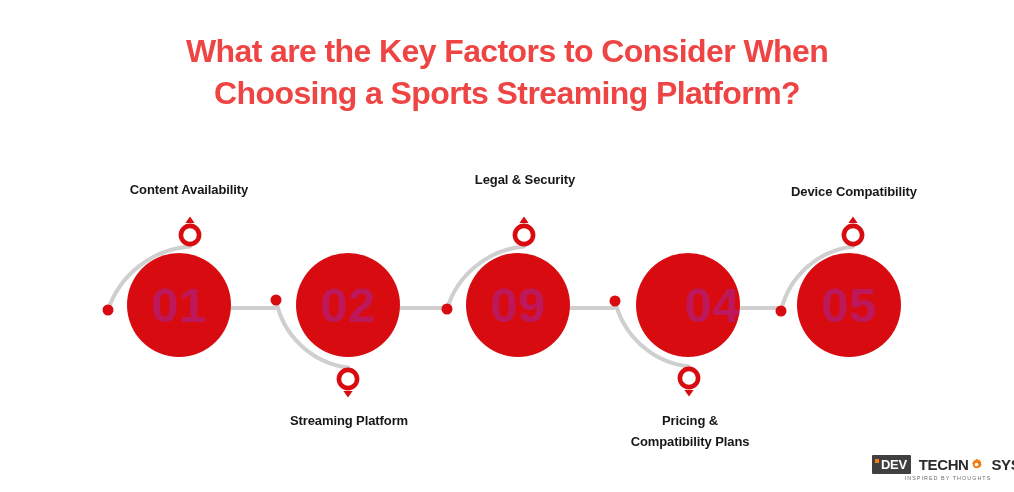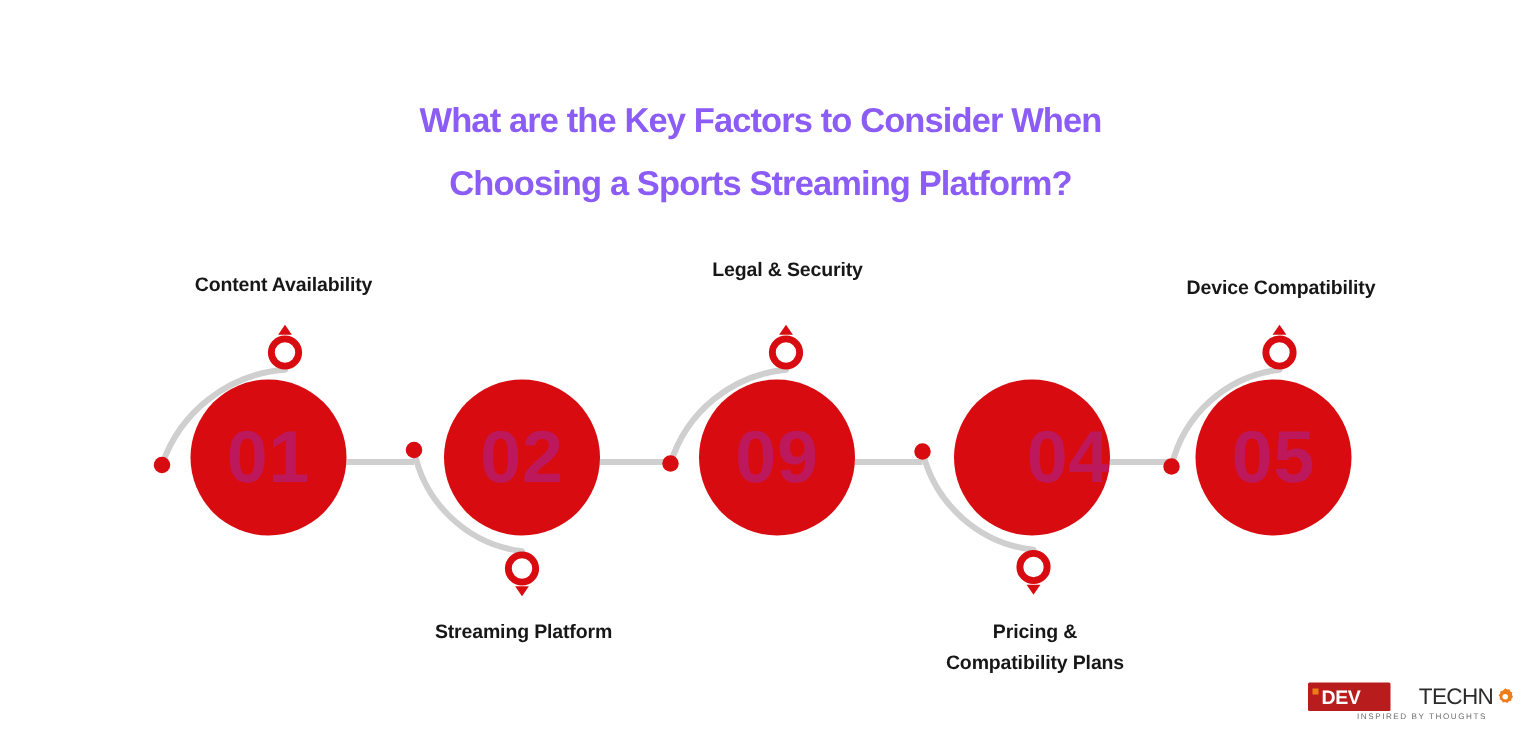--- a/index.html
+++ b/index.html
@@ -18,29 +18,29 @@
     position: relative;
     width: 1014px;
     height: 492px;
     background: #ffffff;
   }
 
   
   .title {
     position: absolute;
     left: 0;
-    top: 59px;
-    width: 1014px;
-    text-align: center;
-    font-family: "Liberation Sans", sans-serif;
-    font-weight: bold;
-    font-size: 23px;
+    top: 30px;
+    width: 1014px;
+    text-align: center;
+    font-family: "Liberation Sans", sans-serif;
+    font-weight: bold;
+    font-size: 32px;
     line-height: 42px;
     letter-spacing: -0.6px;
-    color: #8b5cf6;
+    color: #ef4444;
   }
   .title .tline { display: block; }
 
   
   .steps-svg {
     position: absolute;
     left: 0;
     top: 0;
     width: 1014px;
     height: 492px;
@@ -80,49 +80,49 @@
     top: 455px;
     width: 128px;
     height: 28px;
   }
   .logo-row {
     display: flex;
     align-items: flex-start;
     height: 20px;
   }
   .logo-dev {
-    background: #b91c1c;
+    background: #404040;
     color: #ffffff;
     font-family: "Liberation Sans", sans-serif;
     font-weight: bold;
     font-size: 13px;
     line-height: 19px;
     height: 19px;
-    padding: 0 20px 0 9px;
+    padding: 0 4px 0 9px;
     letter-spacing: -0.3px;
     position: relative;
     border-radius: 1px;
   }
   .logo-dev::before {
     content: "";
     position: absolute;
     left: 3px;
     top: 4px;
     width: 4px;
     height: 4px;
     background: #f07c18;
   }
   .logo-word {
     color: #2b2b2b;
     font-family: "Liberation Sans", sans-serif;
-    font-weight: normal;
+    font-weight: bold;
     font-size: 15px;
     line-height: 19px;
     letter-spacing: -0.4px;
-    padding-left: 19px;
+    padding-left: 8px;
   }
   .logo-gear {
     width: 13px;
     height: 13px;
     margin: 3px 1px 0 1px;
     flex: none;
   }
   .logo-tag {
     font-family: "Liberation Sans", sans-serif;
     font-size: 5.4px;

